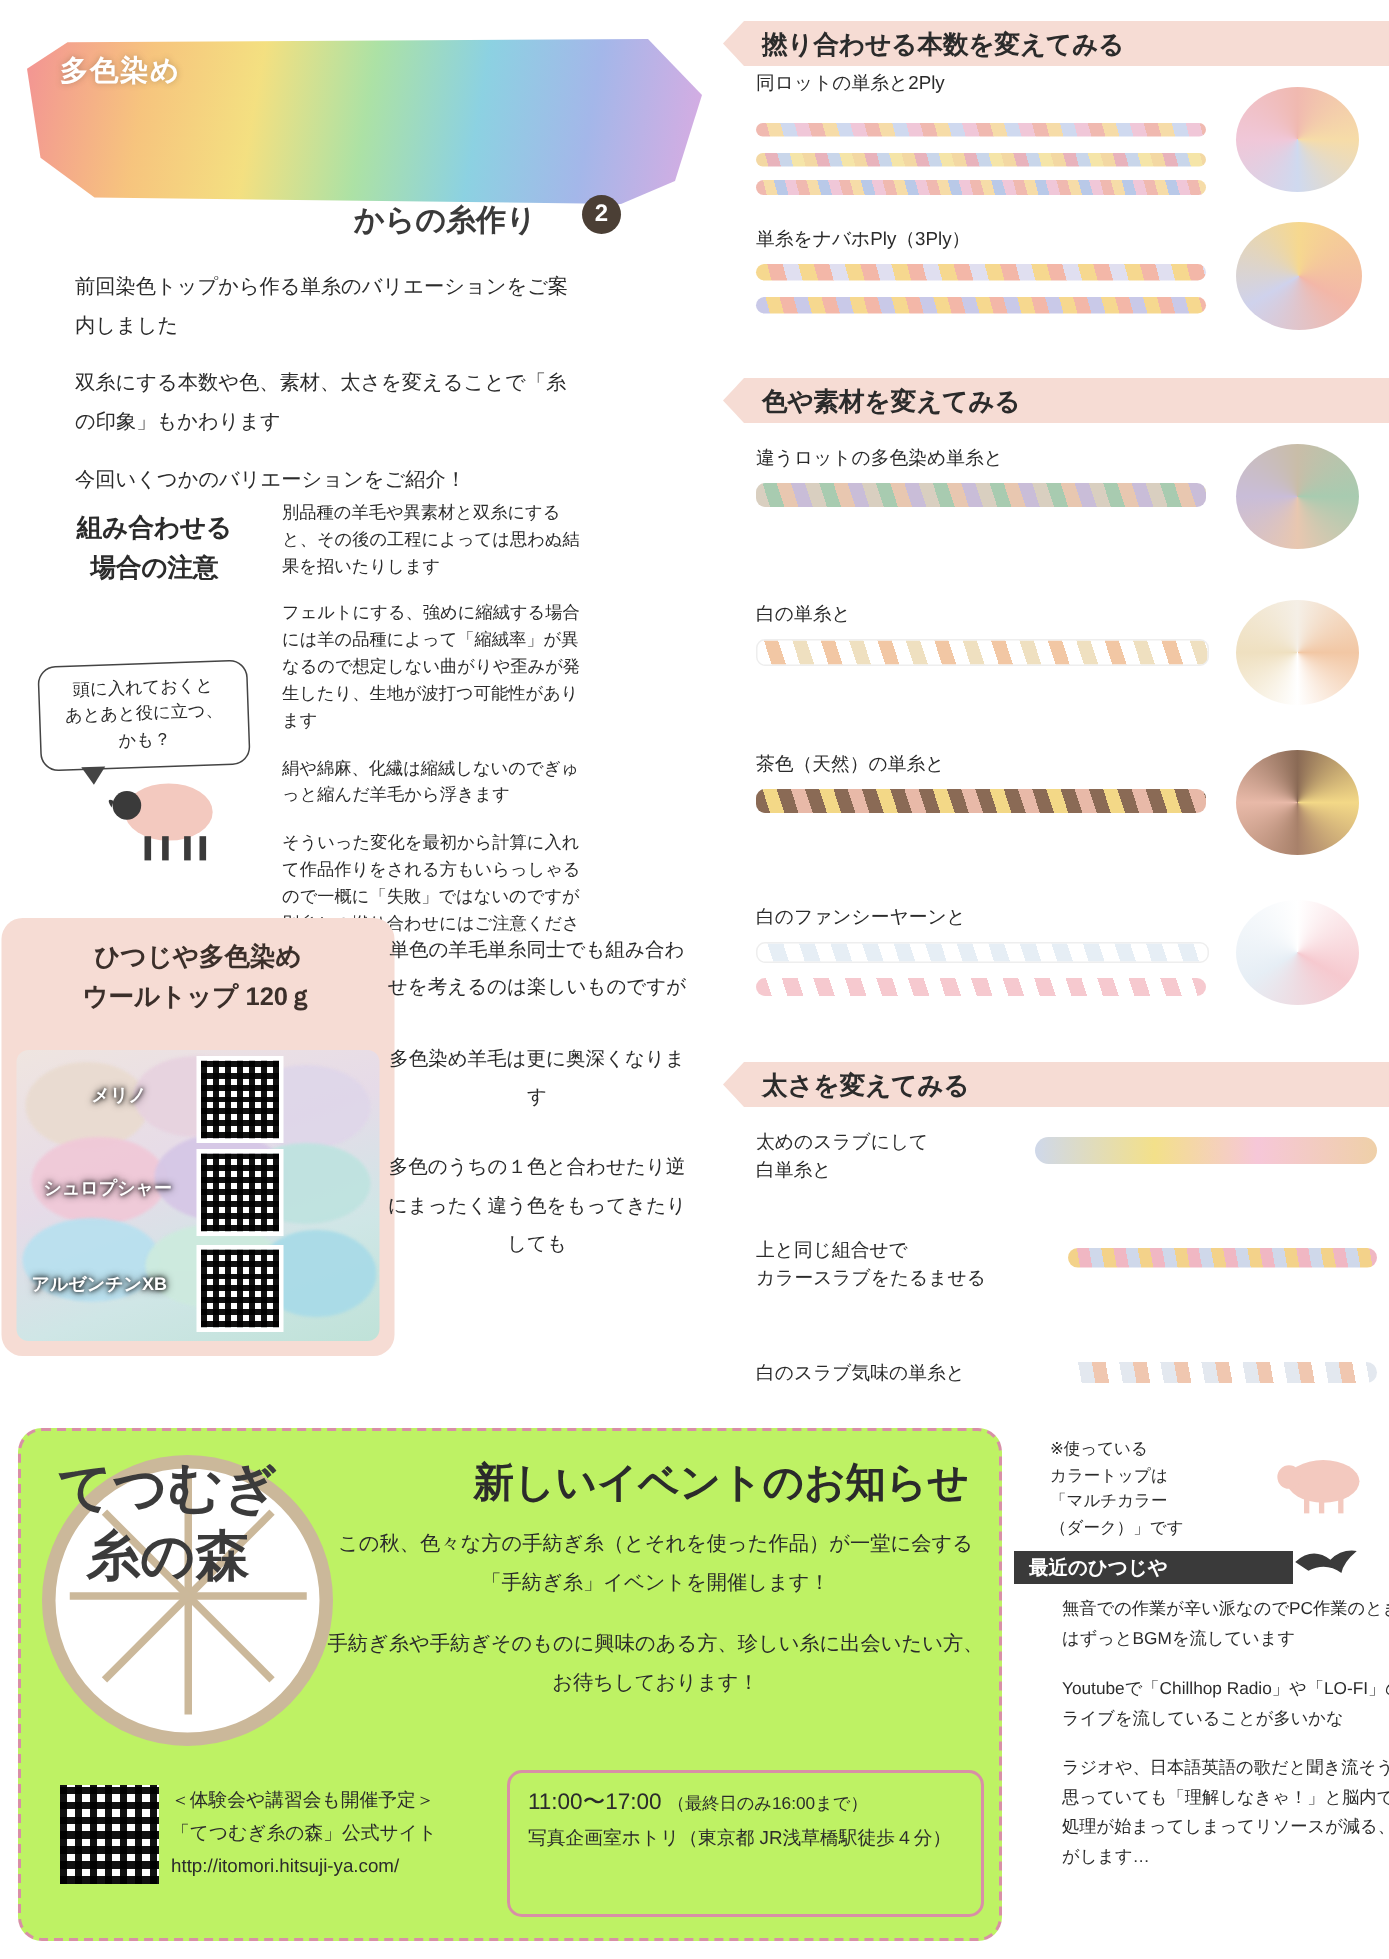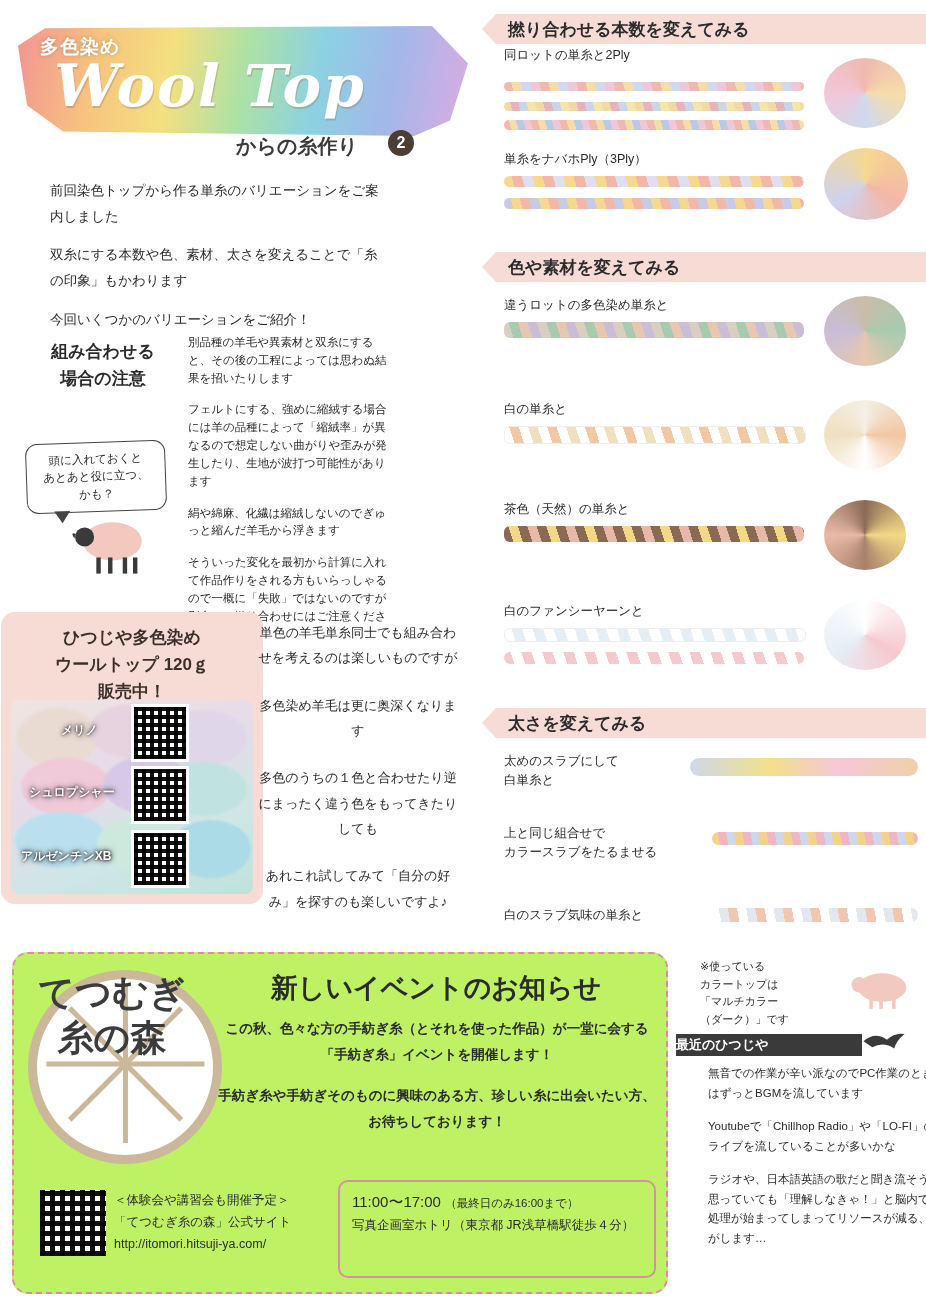--- a/index.html
+++ b/index.html
@@ -103,52 +103,51 @@
   .event{
     left:12px;top:952px;width:652px;height:338px;border:2px dashed #d88fa6;border-radius:16px;background:#bef264;
   }
   .logo-circle{
     position:absolute;left:14px;top:16px;width:176px;height:176px;border-radius:50%;
     border:9px solid #cbb89a;background:#fff;
   }
   .logo-spoke{position:absolute;left:50%;top:6px;width:5px;height:158px;background:#cbb89a;transform-origin:50% 50%;margin-left:-2.5px;}
   .logo-text{position:absolute;left:10px;top:16px;width:176px;text-align:center;font-size:36px;font-weight:bold;color:#3b3b3b;
     font-family:"DejaVu Serif","Liberation Serif",serif;line-height:1.25;}
-  .event-title{position:absolute;left:212px;top:16px;width:420px;text-align:center;font-size:27px;font-weight:bold;}
+  .event-title{position:absolute;left:212px;top:16px;width:420px;text-align:right;font-size:27px;font-weight:bold;}
   .event-body{position:absolute;left:200px;top:62px;width:446px;text-align:center;font-size:13.5px;line-height:1.9;}
-  .event-body p{margin:0 0 16px 0;font-weight:bold;}
+  .event-body p{margin:0 0 16px 0;}
   .site-block{position:absolute;left:100px;top:236px;width:230px;font-size:12.5px;line-height:1.75;}
   .site-qr{position:absolute;left:26px;top:236px;width:66px;height:66px;background:
       repeating-linear-gradient(0deg,#111 0 5px,#fff 5px 10px),
       repeating-linear-gradient(90deg,#111 0 5px,rgba(255,255,255,0) 5px 10px);
     background-blend-mode:multiply;}
   .date-box{
     position:absolute;left:324px;top:226px;width:318px;height:98px;border:2px solid #d88fa6;border-radius:10px;
     padding:8px 12px;box-sizing:border-box;font-size:15px;line-height:1.65;
   }
   .date-box .small{font-size:11.5px;}
 
   
   .note-top{left:700px;top:958px;width:140px;font-size:11px;line-height:1.6;}
   .pig{left:848px;top:966px;width:64px;height:46px;}
   .recent-head{
     left:676px;top:1034px;width:186px;height:22px;background:#3a3a3a;color:#fff;font-size:13px;font-weight:bold;
-    display:flex;align-items:center;box-sizing:border-box;
+    display:flex;align-items:center;padding-left:10px;box-sizing:border-box;
   }
   .recent-body{left:708px;top:1064px;width:236px;font-size:11.5px;line-height:1.7;}
   .recent-body p{margin:0 0 14px 0;}
   .bird{left:862px;top:1028px;width:44px;height:28px;}
 </style>
 </head>
 <body>
 
 <div class="abs title-banner">
   <div class="banner-shape"></div>
   <div class="title-sub">多色染め</div>
-  <div class="title-main">Wool Top</div>
   <div class="title-tail">からの糸作り</div>
   <div class="title-num">2</div>
 </div>
 
 <div class="abs intro">
   <p>前回染色トップから作る単糸のバリエーションをご案内しました</p>
   <p>双糸にする本数や色、素材、太さを変えることで「糸の印象」もかわります</p>
   <p>今回いくつかのバリエーションをご紹介！</p>
 </div>
 
@@ -174,21 +173,20 @@
   <rect x="40" y="62" width="6" height="22" fill="#3a3a3a"></rect>
   <rect x="56" y="62" width="6" height="22" fill="#3a3a3a"></rect>
   <rect x="76" y="62" width="6" height="22" fill="#3a3a3a"></rect>
   <rect x="90" y="62" width="6" height="22" fill="#3a3a3a"></rect>
 </svg>
 
 <div class="abs sale-panel">
   <div class="sale-title">
     <div>ひつじや多色染め</div>
     <div>ウールトップ 120ｇ</div>
-    <div>販売中！</div>
   </div>
   <div class="photo">
     <div class="yarn-blob" style="left:6px;top:8px;width:82px;height:58px;background:#e9dbd0;"></div>
     <div class="yarn-blob" style="left:78px;top:4px;width:84px;height:54px;background:#e7d2df;"></div>
     <div class="yarn-blob" style="left:150px;top:10px;width:86px;height:56px;background:#dfd6e9;"></div>
     <div class="yarn-blob" style="left:10px;top:58px;width:90px;height:58px;background:#f0c9d8;"></div>
     <div class="yarn-blob" style="left:92px;top:56px;width:90px;height:58px;background:#d6c7e6;"></div>
     <div class="yarn-blob" style="left:150px;top:62px;width:86px;height:54px;background:#bfe3e0;"></div>
     <div class="yarn-blob" style="left:4px;top:112px;width:92px;height:56px;background:#b9e0ef;"></div>
     <div class="yarn-blob" style="left:86px;top:116px;width:92px;height:56px;background:#cdeade;"></div>
@@ -199,21 +197,20 @@
     <div class="qr-lab" style="left:18px;top:84px;">シュロプシャー</div>
     <div class="qr" style="left:120px;top:130px;"></div>
     <div class="qr-lab" style="left:10px;top:148px;">アルゼンチンXB</div>
   </div>
 </div>
 
 <div class="abs midcol">
   <p>単色の羊毛単糸同士でも組み合わせを考えるのは楽しいものですが</p>
   <p>多色染め羊毛は更に奥深くなります</p>
   <p>多色のうちの１色と合わせたり逆にまったく違う色をもってきたりしても</p>
-  <p>あれこれ試してみて「自分の好み」を探すのも楽しいですよ♪</p>
 </div>
 
 <div class="abs sec-head sec1">撚り合わせる本数を変えてみる</div>
 <div class="abs samp-lab" style="left:504px;top:46px;">同ロットの単糸と2Ply</div>
 <div class="abs" style="left:504px;top:82px;width:300px;height:48px;">
   <div class="strand" style="left:0;top:0;width:300px;height:9px;background:repeating-linear-gradient(75deg,#f0b9b0 0 9px,#f6dca8 9px 18px,#cfd9ef 18px 27px,#f0c7d8 27px 36px);"></div>
   <div class="strand" style="left:0;top:20px;width:300px;height:9px;background:repeating-linear-gradient(75deg,#f3d8a3 0 8px,#e8b3bc 8px 16px,#c9d6ea 16px 24px,#f5e5a8 24px 32px);"></div>
   <div class="strand" style="left:0;top:38px;width:300px;height:10px;background:repeating-linear-gradient(75deg,#f0b9b0 0 7px,#f6dca8 7px 14px,#b9c9e8 14px 21px,#f0c7d8 21px 28px);"></div>
 </div>
 <div class="ball abs" style="left:824px;top:58px;width:82px;height:70px;background:conic-gradient(#f0b9b0,#f6dca8,#cfd9ef,#f0c7d8,#f0b9b0);"></div>

